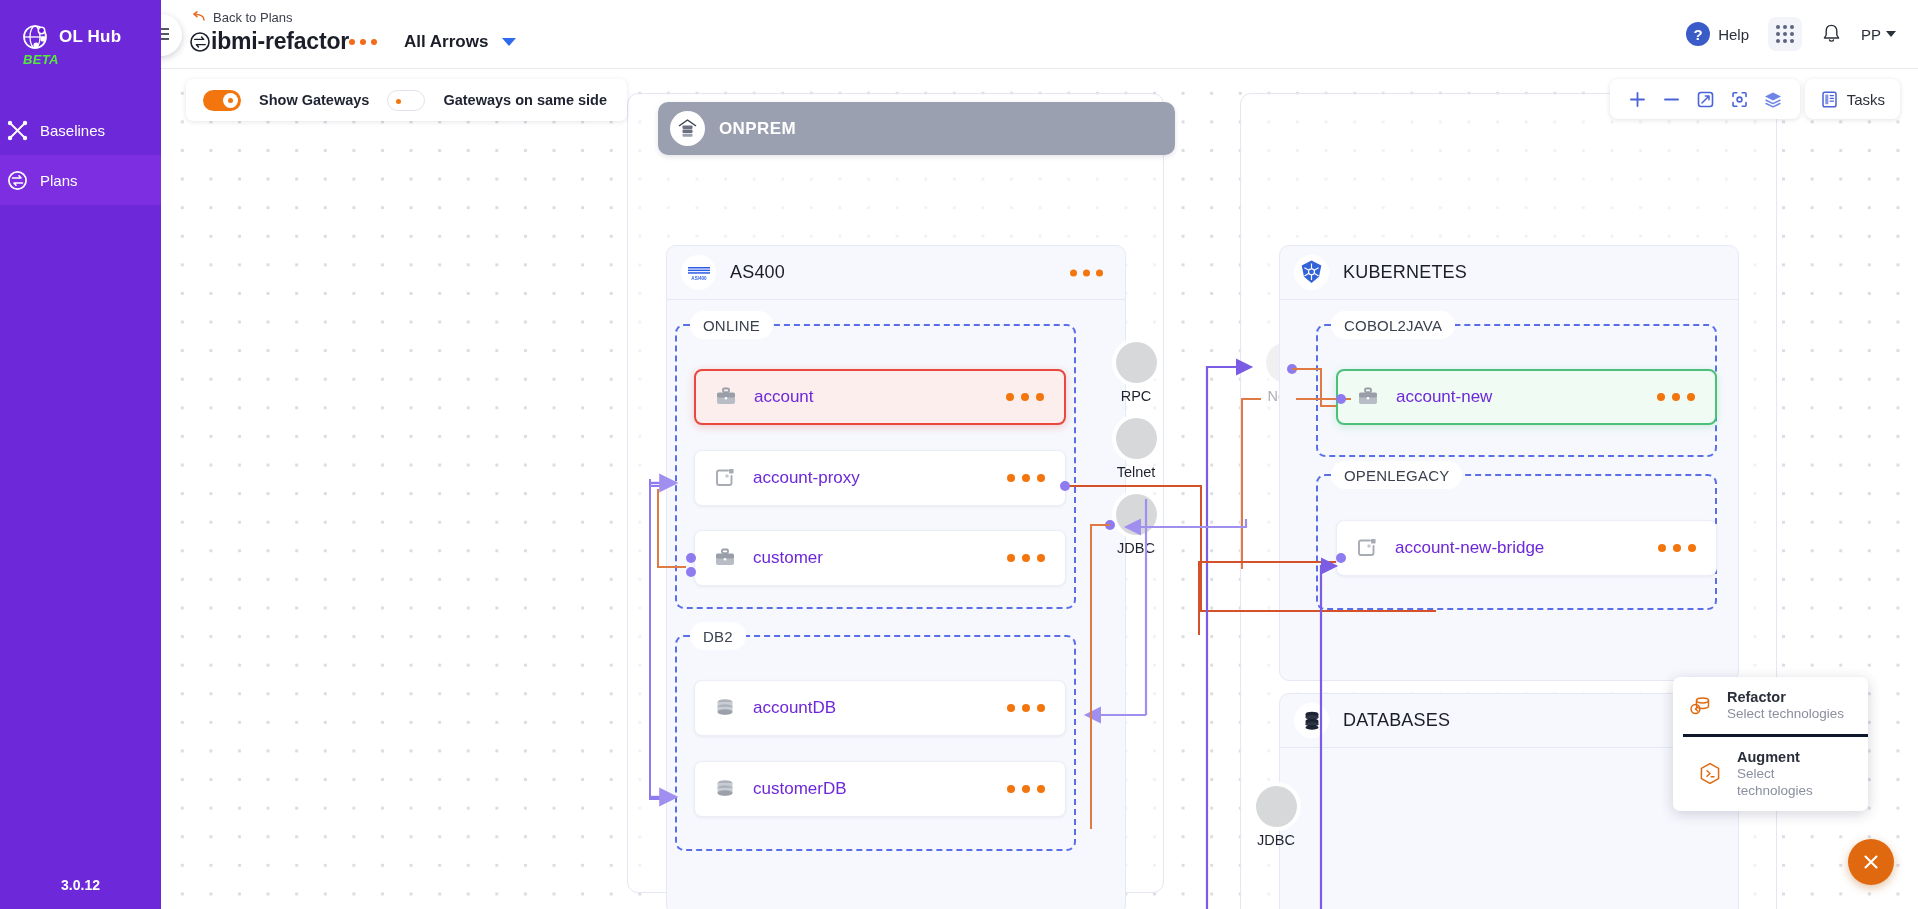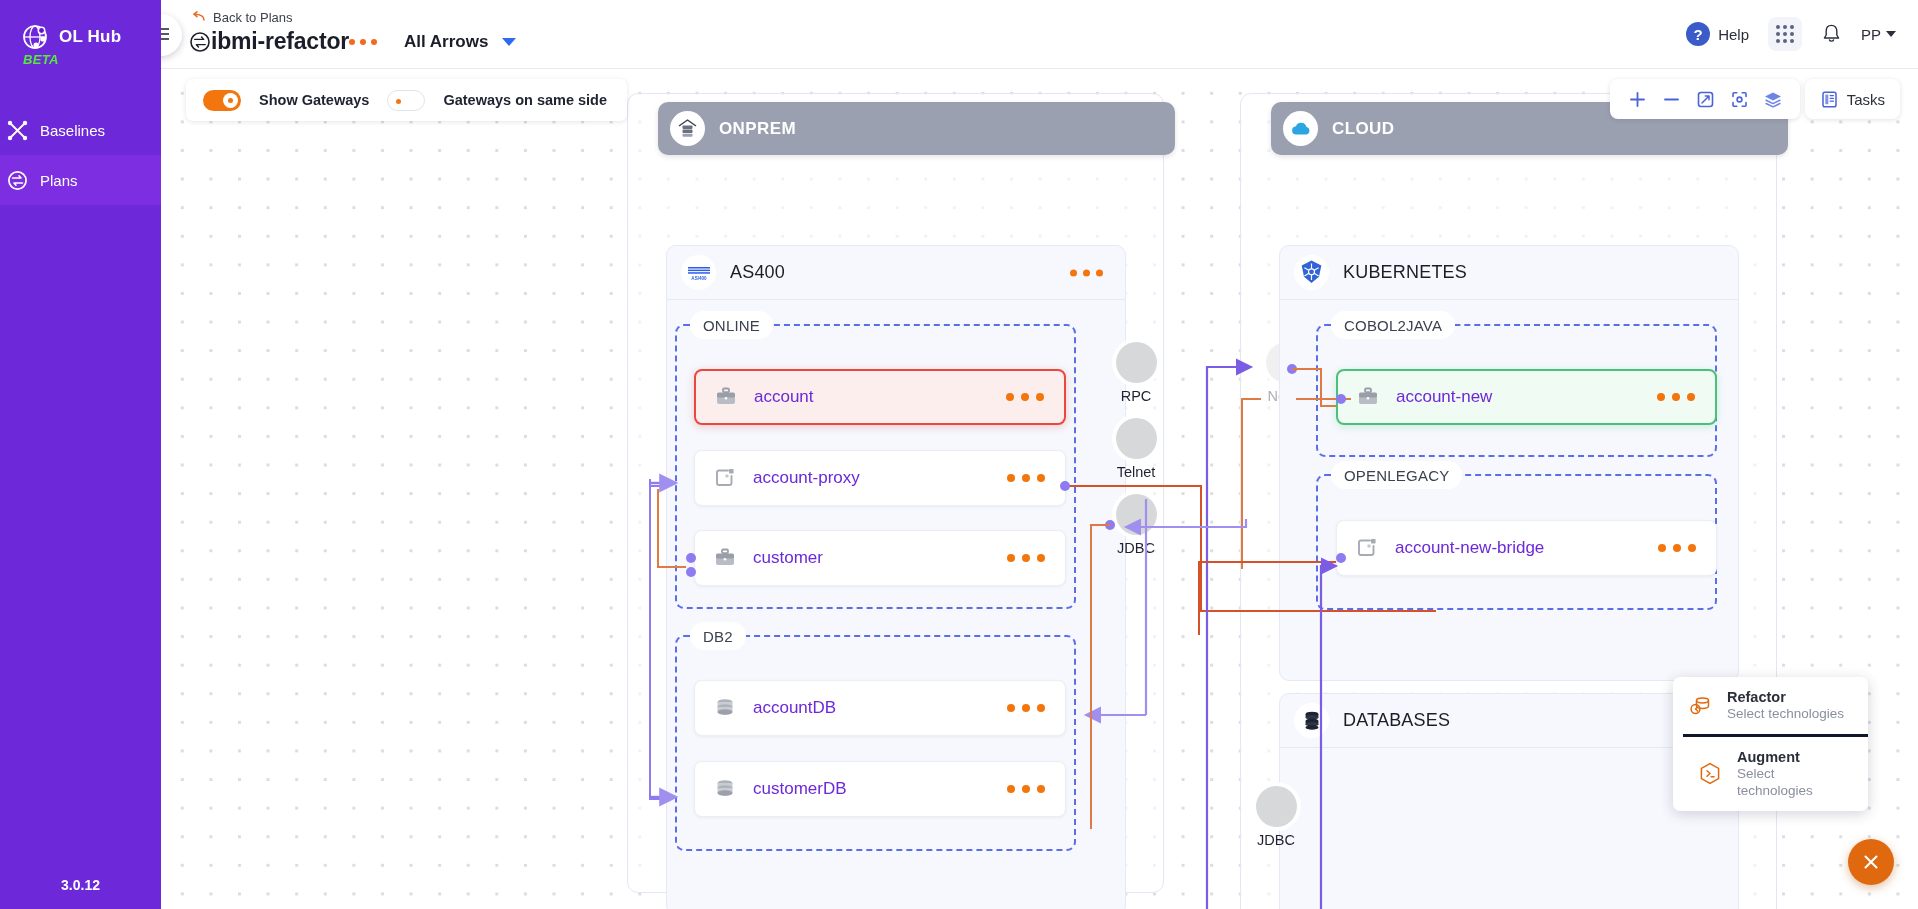--- a/index.html
+++ b/index.html
@@ -572,28 +572,20 @@
       <div class="gw-circle"></div>
       <div class="gw-label">JDBC</div>
     </div>
 
     <div class="gw" style="left:1090px; top:273px; width:70px;">
       <div class="gw-circle"></div>
       <div class="gw-label">Nginx</div>
     </div>
 
     <div class="zone" style="left:1079px; top:24px; width:537px; height:871px;"></div>
-    <div class="zone-head" style="left:1089px; top:33px; width:517px;">
-      <span class="zone-badge">
-        <svg width="24" height="24" viewBox="0 0 24 24">
-          <path d="M6.5 17.5 A4.2 4.2 0 0 1 6.9 9.2 A5.6 5.6 0 0 1 17.5 9.9 A3.9 3.9 0 0 1 17.3 17.5 Z" fill="#2aa7e0"></path>
-        </svg>
-      </span>
-      <span class="zone-title">CLOUD</span>
-    </div>
 
     <div class="plat" style="left:1118px; top:176px; width:460px; height:436px;">
       <div class="plat-head">
         <span class="plat-ico">
           <svg width="27" height="27" viewBox="0 0 27 27">
             <polygon points="13.5,1.6 23.3,6.6 21,17.8 13.5,24 6,17.8 3.7,6.6" fill="#3363d8"></polygon>
             <g stroke="#fff" stroke-width="1.15" fill="none">
               <circle cx="13.5" cy="12.8" r="3"></circle>
               <path d="M13.5 4.6 V9.8 M13.5 15.8 V21 M6.4 8.7 L10.9 11.3 M16.1 14.3 L20.6 16.9 M6.4 16.9 L10.9 14.3 M16.1 11.3 L20.6 8.7"></path>
             </g>

